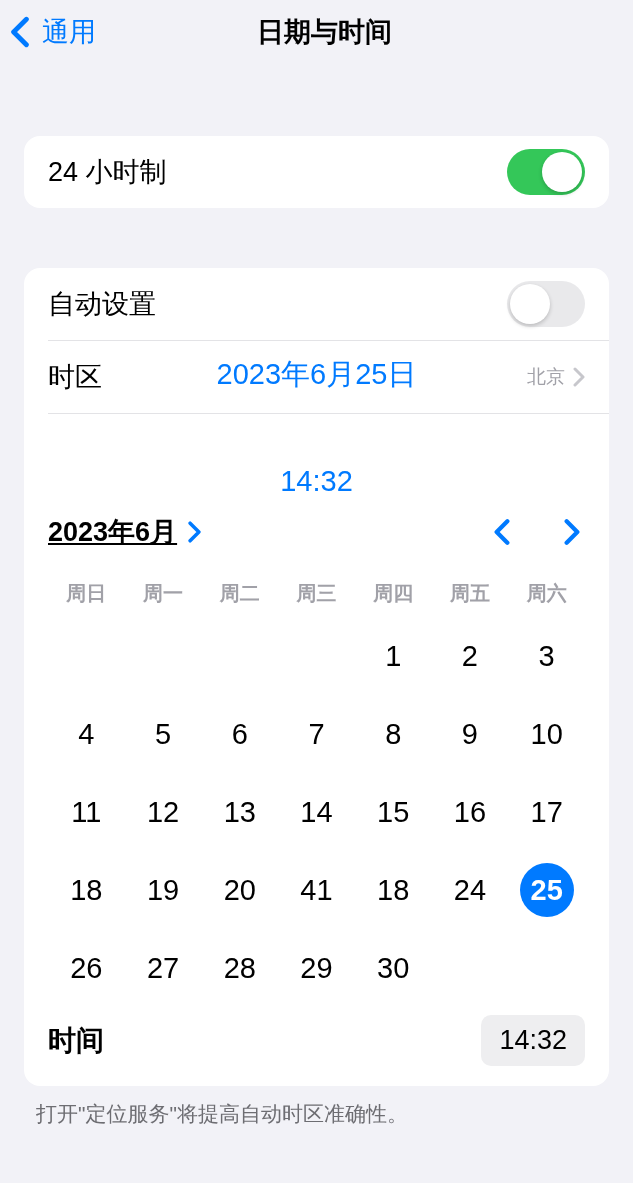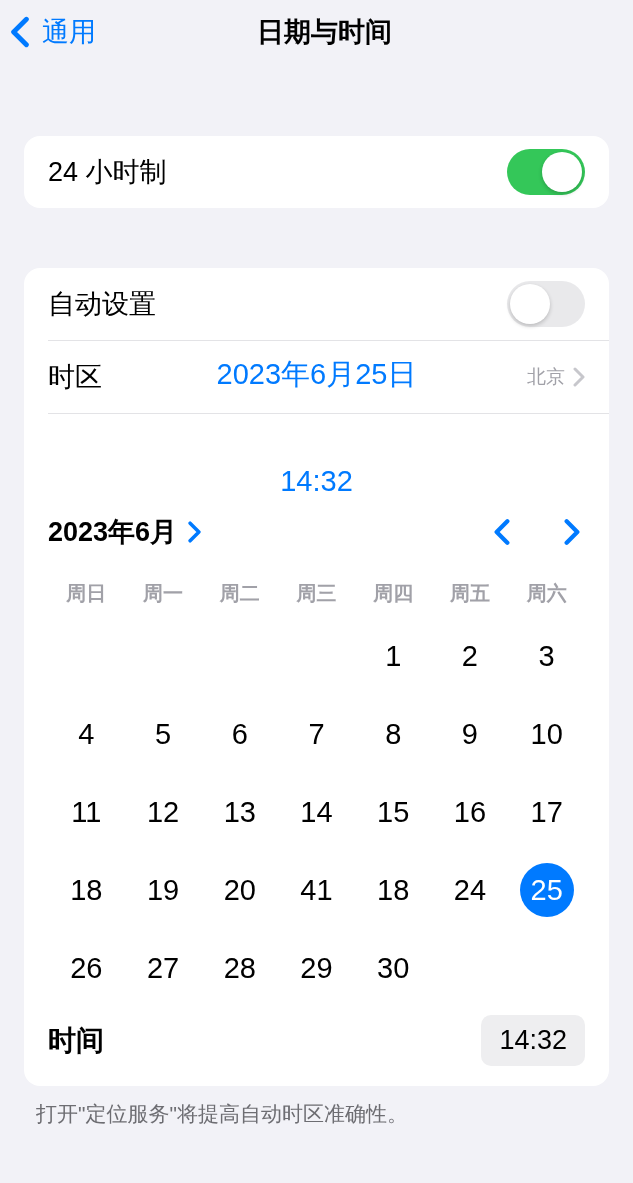--- a/index.html
+++ b/index.html
@@ -137,20 +137,21 @@
       display: flex;
       align-items: center;
       justify-content: space-between;
       margin-bottom: 24px;
     }
     .cal-month-select {
       display: flex;
       align-items: center;
       gap: 10px;
       cursor: pointer;
+      text-decoration: underline;
     }
     .cal-month-label {
       font-size: 27px;
       font-weight: 600;
       color: #000;
     }
     .cal-nav {
       display: flex;
       gap: 44px;
     }
@@ -201,21 +202,21 @@
       width: 54px;
       height: 54px;
       background: #007aff;
       border-radius: 50%;
       z-index: 0;
     }
     .cal-day-selected span {
       position: relative;
       z-index: 1;
       color: #fff;
-      font-weight: 400;
+      font-weight: 700;
     }
     .time-row {
       display: flex;
       align-items: center;
       justify-content: space-between;
       padding: 12px 24px 20px 24px;
     }
     .time-label {
       font-size: 28px;
       font-weight: 600;

